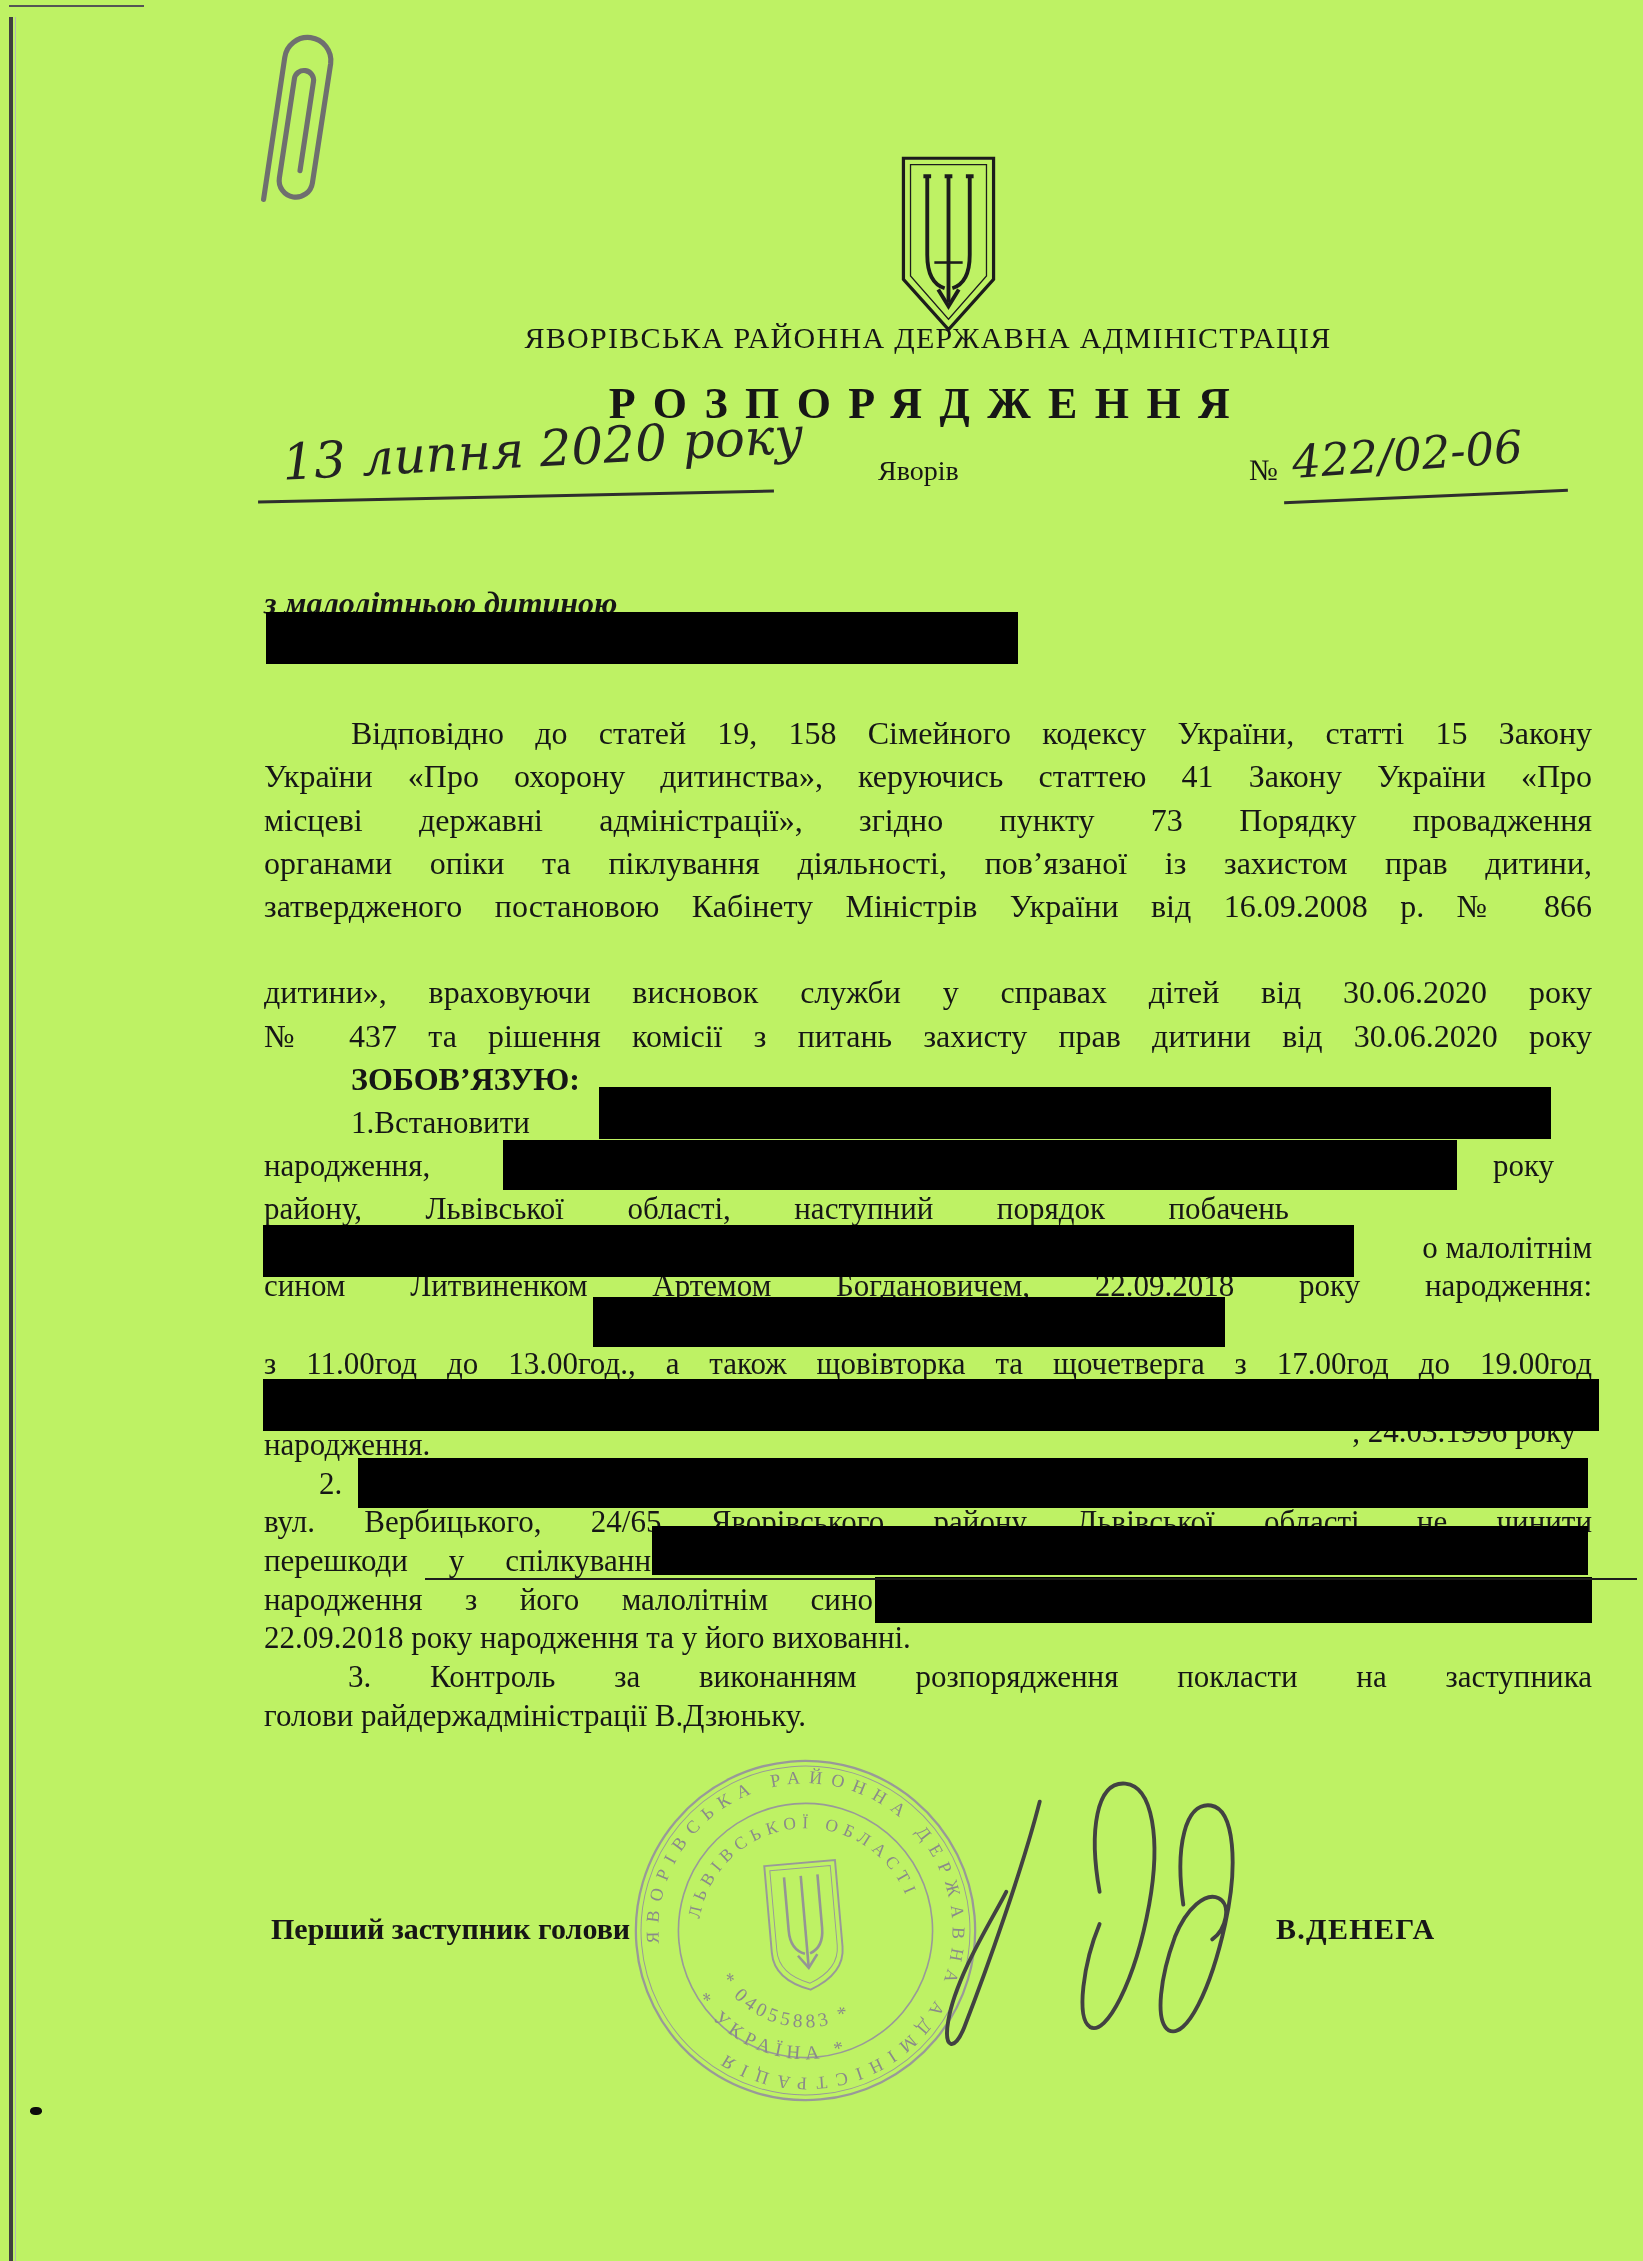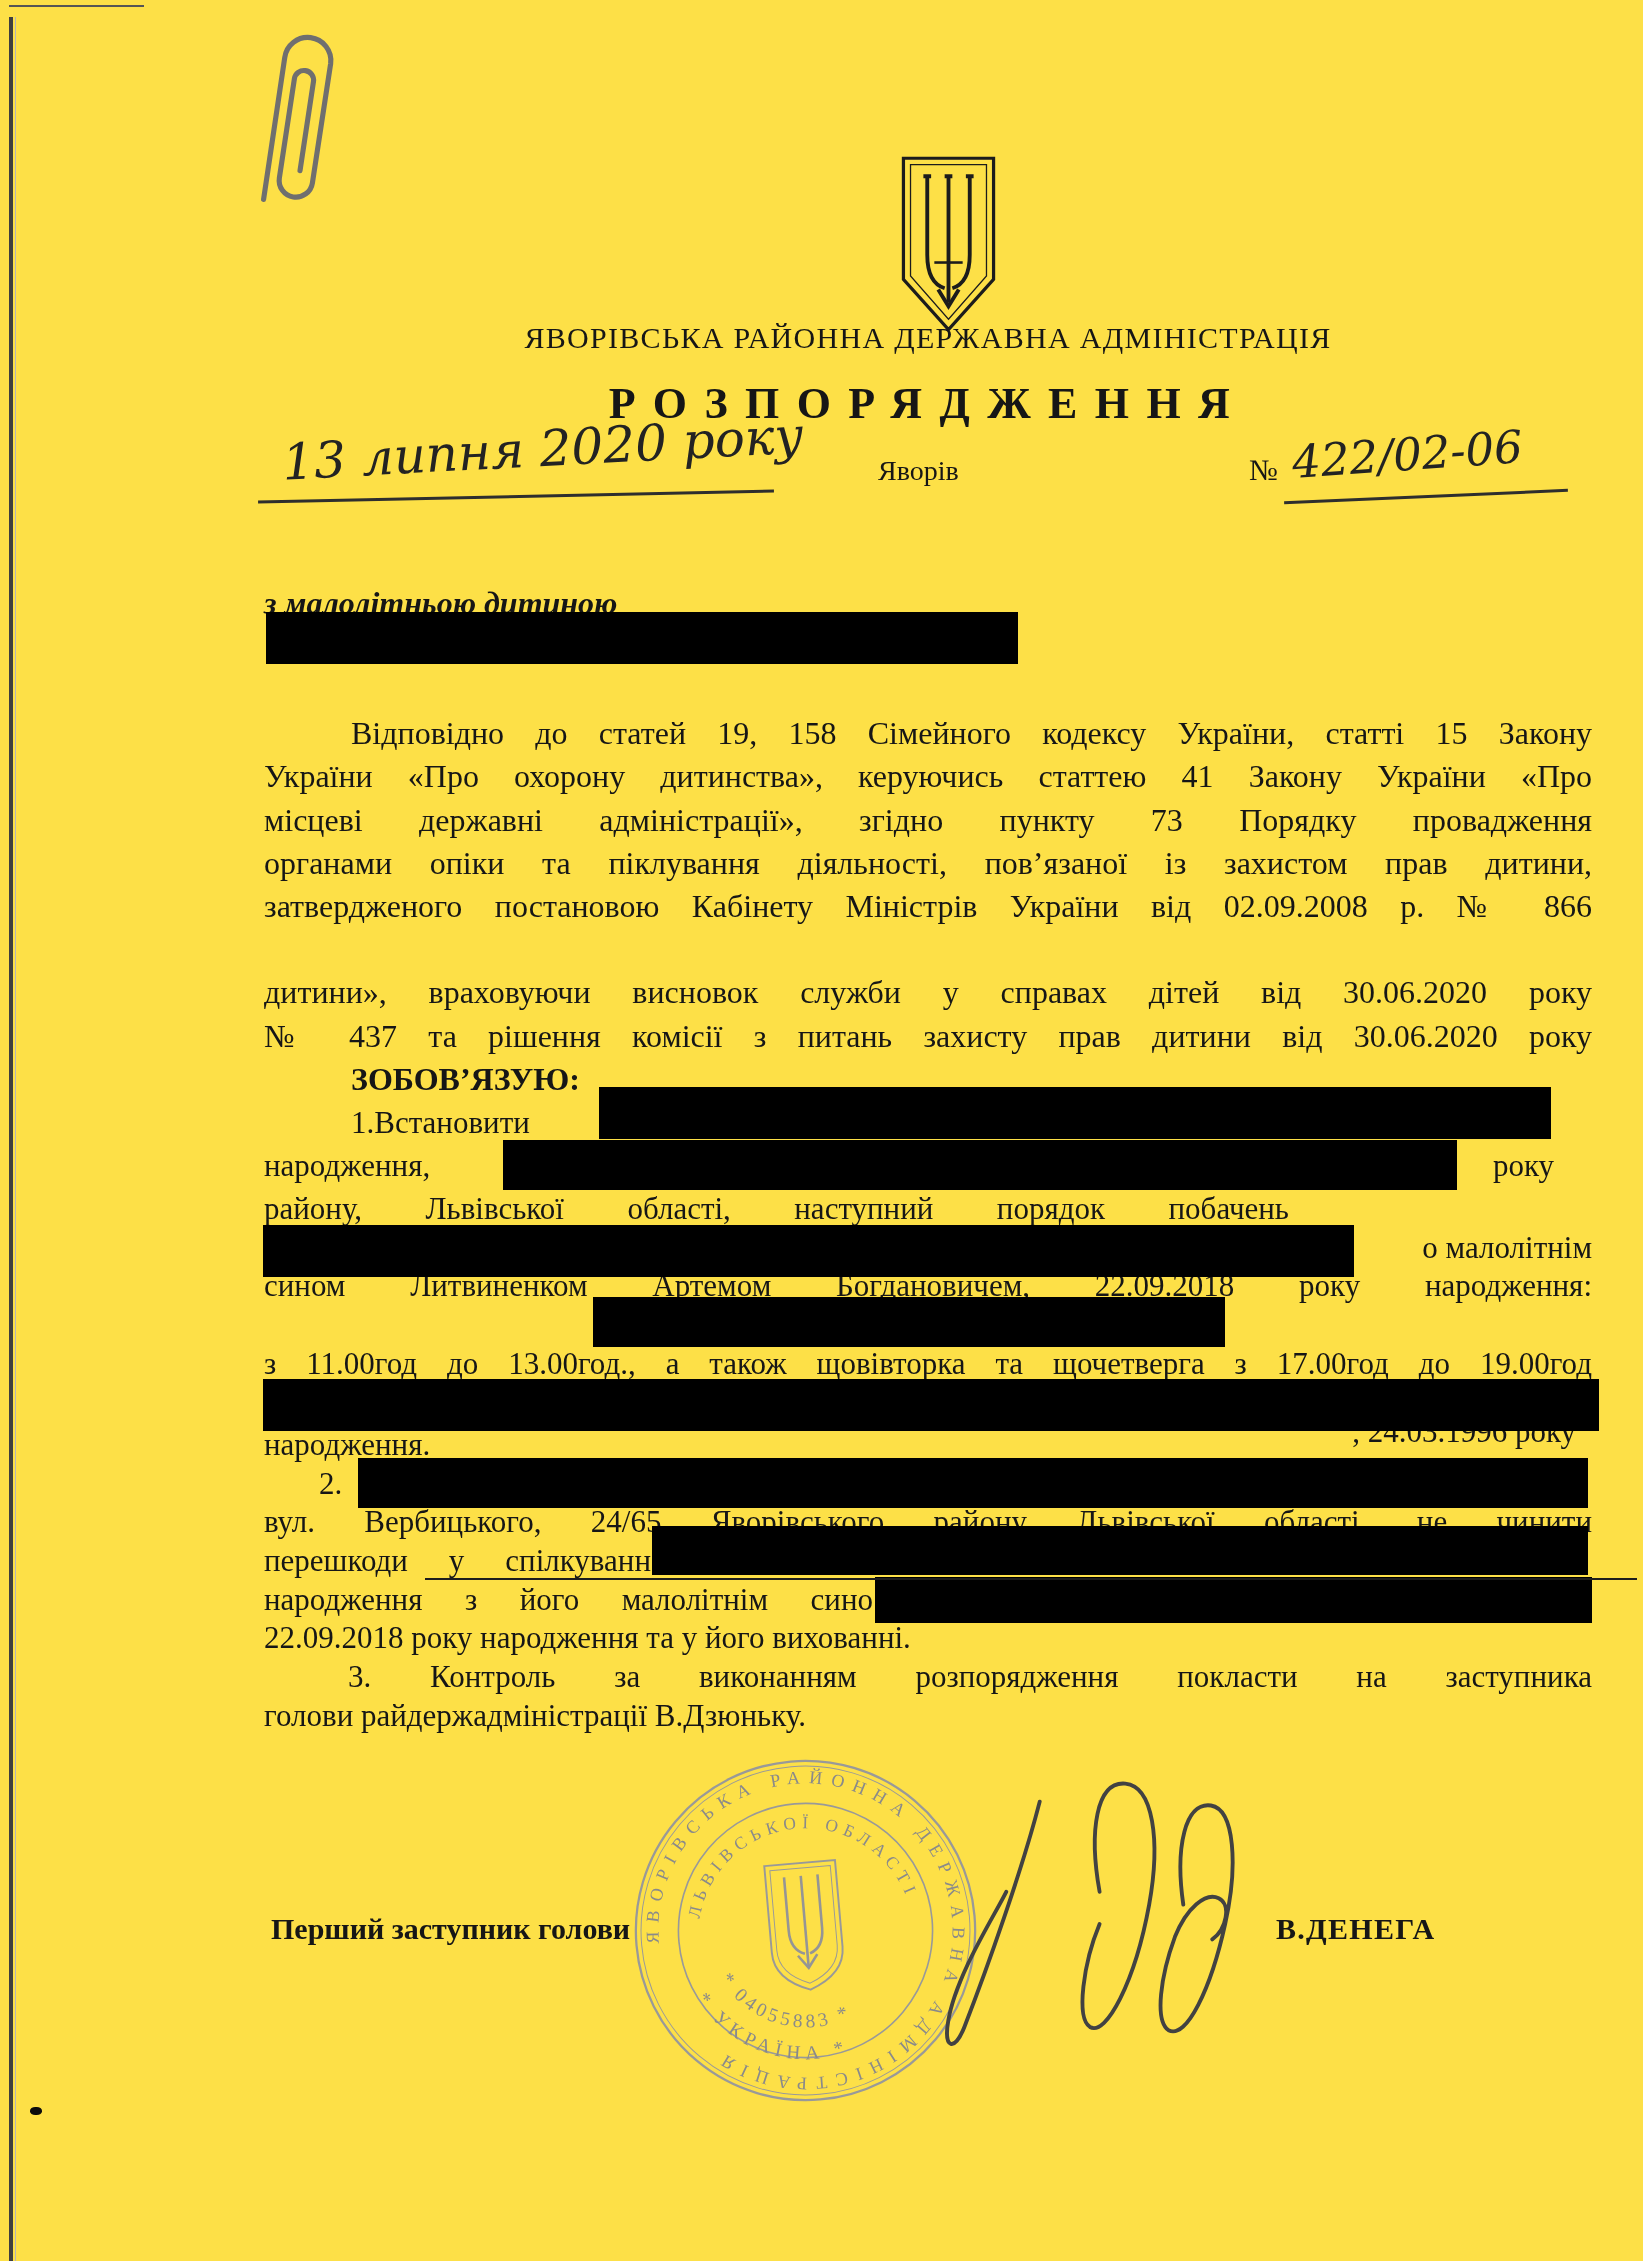--- a/index.html
+++ b/index.html
@@ -1,17 +1,17 @@
 <!DOCTYPE html>
 <html style="font-size:10.3px"><head>
 <meta charset="utf-8">
 <style>
   html,body{margin:0;padding:0;}
   body{width:1644px;height:2261px;background:#e8e8e6;font-family:"Liberation Serif","DejaVu Serif",serif;}
-  .page{position:absolute;left:0;top:0;width:1644px;height:2261px;background:#fde047;overflow:hidden;color:#161616;}
+  .page{position:absolute;left:0;top:0;width:1644px;height:2261px;background:#bef264;overflow:hidden;color:#161616;}
   
   .edge1{position:absolute;left:9px;top:17px;width:3.9px;height:2244px;background:#3f3f3f;}
   .edge2{position:absolute;left:15px;top:17px;width:1.3px;height:2244px;background:#b5b5b5;}
   .edgetop{position:absolute;left:9px;top:4.5px;width:135px;height:2.6px;background:#555;}
   .speck{position:absolute;left:30px;top:2107px;width:11.6px;height:8.4px;background:#0c0c0c;border-radius:45%;}
   
   .tl{position:absolute;left:264px;width:1328px;font-size:32px;line-height:39px;white-space:nowrap;}
   .just{white-space:normal;text-align:justify;text-align-last:justify;}
   .b{font-weight:bold;}
   .bi{font-weight:bold;font-style:italic;font-size:32px;}
@@ -78,21 +78,21 @@
   <div class="uline" style="left:1284px;top:495px;width:284px;transform:rotate(-2.5deg);"></div>
 
   <div class="tl bi" style="top:584px;">з малолітньою дитиною</div>
 
   <div class="bar" style="left:266px;top:612px;width:752px;height:52px;"></div>
 
   <div class="tl just" style="top:714px;text-indent:87px;">Відповідно до статей 19, 158 Сімейного кодексу України, статті 15 Закону</div>
   <div class="tl just" style="top:757px;">України «Про охорону дитинства», керуючись статтею 41 Закону України «Про</div>
   <div class="tl just" style="top:801px;">місцеві державні адміністрації», згідно пункту 73 Порядку провадження</div>
   <div class="tl just" style="top:844px;">органами опіки та піклування діяльності, пов’язаної із захистом прав дитини,</div>
-  <div class="tl just" style="top:887px;">затвердженого постановою Кабінету Міністрів України  від 02.09.2008 р. № 866</div>
+  <div class="tl just" style="top:887px;">затвердженого постановою Кабінету Міністрів України  від 16.09.2008 р. № 866</div>
   <div class="tl just" style="top:973px;">дитини», враховуючи висновок служби у справах дітей від 30.06.2020 року</div>
   <div class="tl just" style="top:1017px;">№ 437 та рішення комісії з питань захисту прав дитини від 30.06.2020 року</div>
 
   <div class="tl b" style="top:1060px;text-indent:87px;">ЗОБОВ’ЯЗУЮ:</div>
 
   <div class="tl sec" style="top:1104px;text-indent:87px;">1.Встановити</div>
   <div class="bar" style="left:599px;top:1087px;width:952px;height:52px;"></div>
 
   <div class="tl sec" style="top:1147px;">народження,</div>
   <div class="frag" style="left:1457px;top:1147px;width:97px;">року</div>

